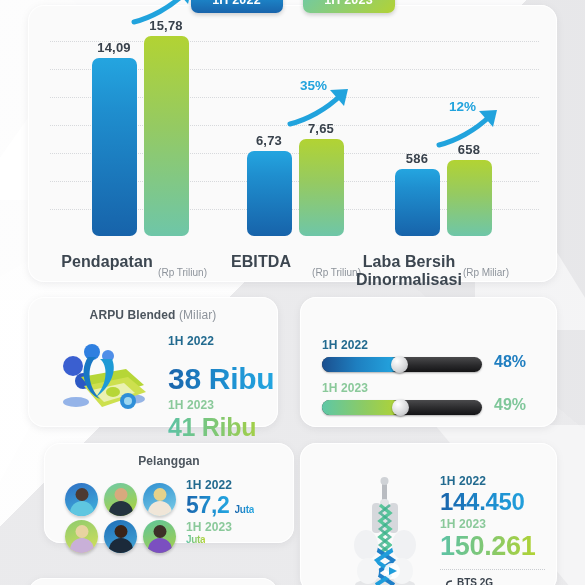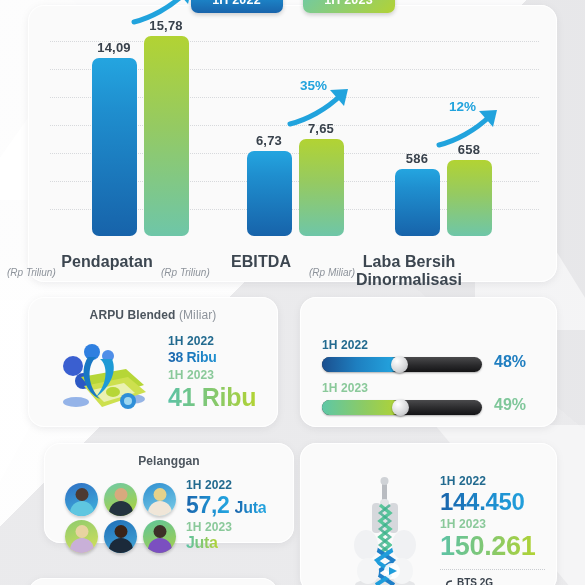--- a/index.html
+++ b/index.html
@@ -61,22 +61,22 @@
   .bar.green { background:linear-gradient(180deg,#b2d333 0%,#95ca62 45%, #6ec6a8 100%); }
   .barval {
     position:absolute; width:60px; text-align:center;
     font-size:13px; font-weight:bold; color:#39424c; letter-spacing:.2px;
   }
   .grp-label {
     position:absolute; text-align:center; width:200px;
     font-size:16px; font-weight:bold; color:#3c4650; letter-spacing:.1px;
   }
   .grp-sub {
-    position:absolute; text-align:left; width:200px;
-    font-size:10px; color:#8d939b;font-style:italic;
+    position:absolute; text-align:right; width:200px;
+    font-size:10px; color:#8d939b;
   }
   .pct {
     position:absolute; font-size:13.5px; font-weight:bold; color:#21a3dd;
   }
   .arrow { position:absolute; }
 
   
   #arpu-card  { left:28px;  top:297px; width:250px; height:130px; }
   #margin-card{ left:300px; top:297px; width:257px; height:130px; }
   #pelanggan-card { left:44px; top:443px; width:250px; height:100px; }
@@ -99,21 +99,21 @@
     font-weight:bold; line-height:1.05; letter-spacing:-.3px;
   }
   .big-blue {
     background:linear-gradient(90deg,#1a64ab 0%, #1e8fd0 55%, #23a5e0 100%);
     -webkit-background-clip:text; background-clip:text; color:transparent;
   }
   .big-green {
     background:linear-gradient(90deg,#5cc2a6 0%, #88c96a 55%, #b2d333 100%);
     -webkit-background-clip:text; background-clip:text; color:transparent;
   }
-  .suffix { font-size:16px; font-weight:bold; }
+  .suffix { font-size:10px; font-weight:bold; }
 
   
   .slider-row { position:absolute; left:22px; width:215px; }
   .track {
     position:absolute; left:0; top:0; width:160px; height:15px;
     border-radius:8px;
     background:linear-gradient(180deg,#4a4a4c 0%, #2a2a2c 55%, #141416 100%);
     box-shadow:0 1px 2px rgba(0,0,0,.3);
   }
   .fill {
@@ -245,21 +245,21 @@
       <path d="M36,51 L68,44 L79,54 L48,63 Z" fill="#eef3c3" opacity=".85"></path>
       <ellipse cx="57" cy="53" rx="7" ry="5" fill="#b6d637"></ellipse>
       <path d="M44,20 C52,26 52,44 40,58 C52,50 62,34 56,20 Z" fill="#1e9ad6"></path>
       <path d="M40,18 C30,28 32,48 44,60 C30,54 22,34 32,18 Z" fill="#1877c4"></path>
       <circle cx="72" cy="62" r="8" fill="#2f8fd8"></circle>
       <circle cx="72" cy="62" r="4" fill="#9ed7f0"></circle>
     </svg>
 
     <div style="position:absolute; left:140px; top:38px;">
       <div class="yr yr-2022">1H 2022</div>
-      <div class="big big-blue" style="font-size:14px; margin-top:1px;">38 Ribu</div>
+      <div class="big big-blue" style="font-size:30px; margin-top:14px;">38 Ribu</div>
       <div class="yr yr-2023" style="margin-top:5px;">1H 2023</div>
       <div class="big big-green" style="font-size:25px; margin-top:1px;">41 Ribu</div>
     </div>
   </div>
 
   <div class="card" id="margin-card">
 
     <div class="slider-row" style="top:42px;">
       <div class="yr yr-2022" style="margin-bottom:4px;">1H 2022</div>
       <div style="position:relative; height:16px;">

